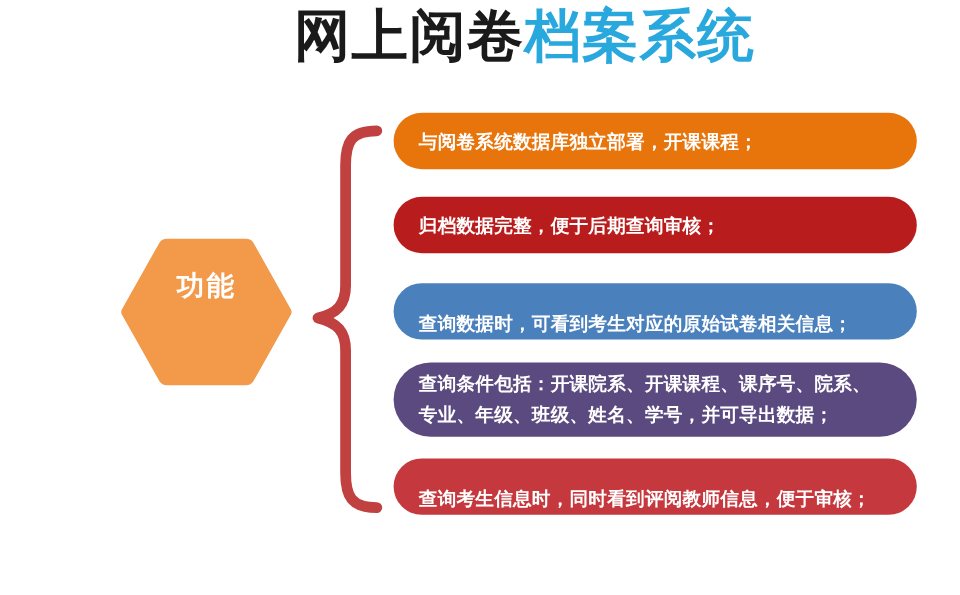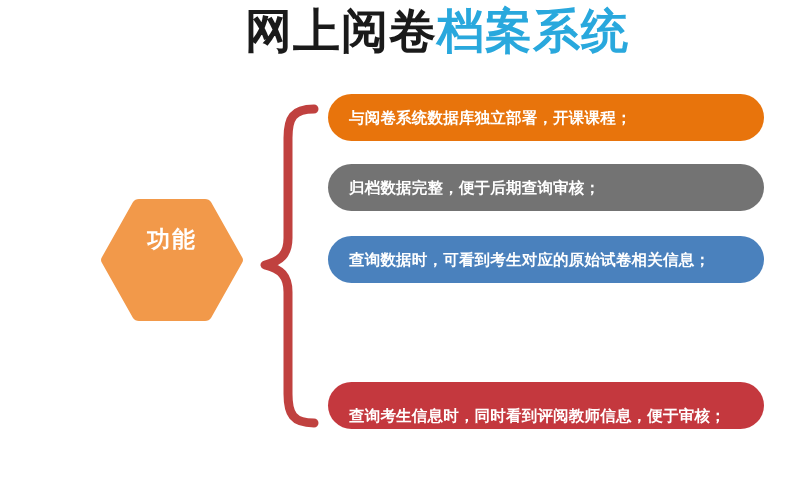--- a/index.html
+++ b/index.html
@@ -91,21 +91,21 @@
     color: #ffffff;
     font-size: 15.5px;
     font-weight: bold;
     line-height: 26px;
     letter-spacing: 0.2px;
   }
   .bar .bar-line { display: block; white-space: nowrap; }
 
   #bar-0 { top: 94px;  height: 47px; border-radius: 24px; background: #e8740c; }
   #bar-1 { top: 164px; height: 47px; border-radius: 24px; background: #a3c257; }
-  #bar-2 { top: 236px; height: 47px; border-radius: 24px; background: #4a81bd; }
+  #bar-2 { top: 236px; height: 47px; border-radius: 24px; background: #4a81bd; align-items: flex-end; }
   #bar-3 { top: 302px; height: 62px; border-radius: 31px; background: #5b4a7f; }
   #bar-4 { top: 382px; height: 47px; border-radius: 24px; background: #c4383e; align-items: flex-end; }
 </style>
 </head>
 <body>
 
 <div id="stage">
 
   <div id="title">
     <span class="t-dark" style="color: rgb(26, 26, 26);">网上阅卷</span><span class="t-accent" style="color: rgb(41, 168, 221);">档案系统</span>
@@ -129,32 +129,38 @@
              L 45 290
              C 45 310, 50 319, 71 319" fill="none" stroke="#c0413f" stroke-width="9" stroke-linecap="round" stroke-linejoin="round"></path>
   </svg>
 
   <div class="bar" id="bar-0" style="background: rgb(232, 116, 12);">
     <div>
       <span class="bar-line">与阅卷系统数据库独立部署，开课课程；</span>
     </div>
   </div>
 
-  <div class="bar" id="bar-1" style="background: #737373;">
+  <div class="bar" id="bar-1" style="background: #b91c1c;">
     <div>
       <span class="bar-line">归档数据完整，便于后期查询审核；</span>
     </div>
   </div>
 
   <div class="bar" id="bar-2" style="background: rgb(74, 129, 189);">
     <div>
       <span class="bar-line">查询数据时，可看到考生对应的原始试卷相关信息；</span>
     </div>
   </div>
 
+  <div class="bar" id="bar-3" style="background: rgb(91, 74, 127);">
+    <div>
+      <span class="bar-line">查询条件包括：开课院系、开课课程、课序号、院系、</span>
+      <span class="bar-line">专业、年级、班级、姓名、学号，并可导出数据；</span>
+    </div>
+  </div>
 
   <div class="bar" id="bar-4" style="background: rgb(196, 56, 62);">
     <div>
       <span class="bar-line">查询考生信息时，同时看到评阅教师信息，便于审核；</span>
     </div>
   </div>
 
 </div>
 
 </body></html>

